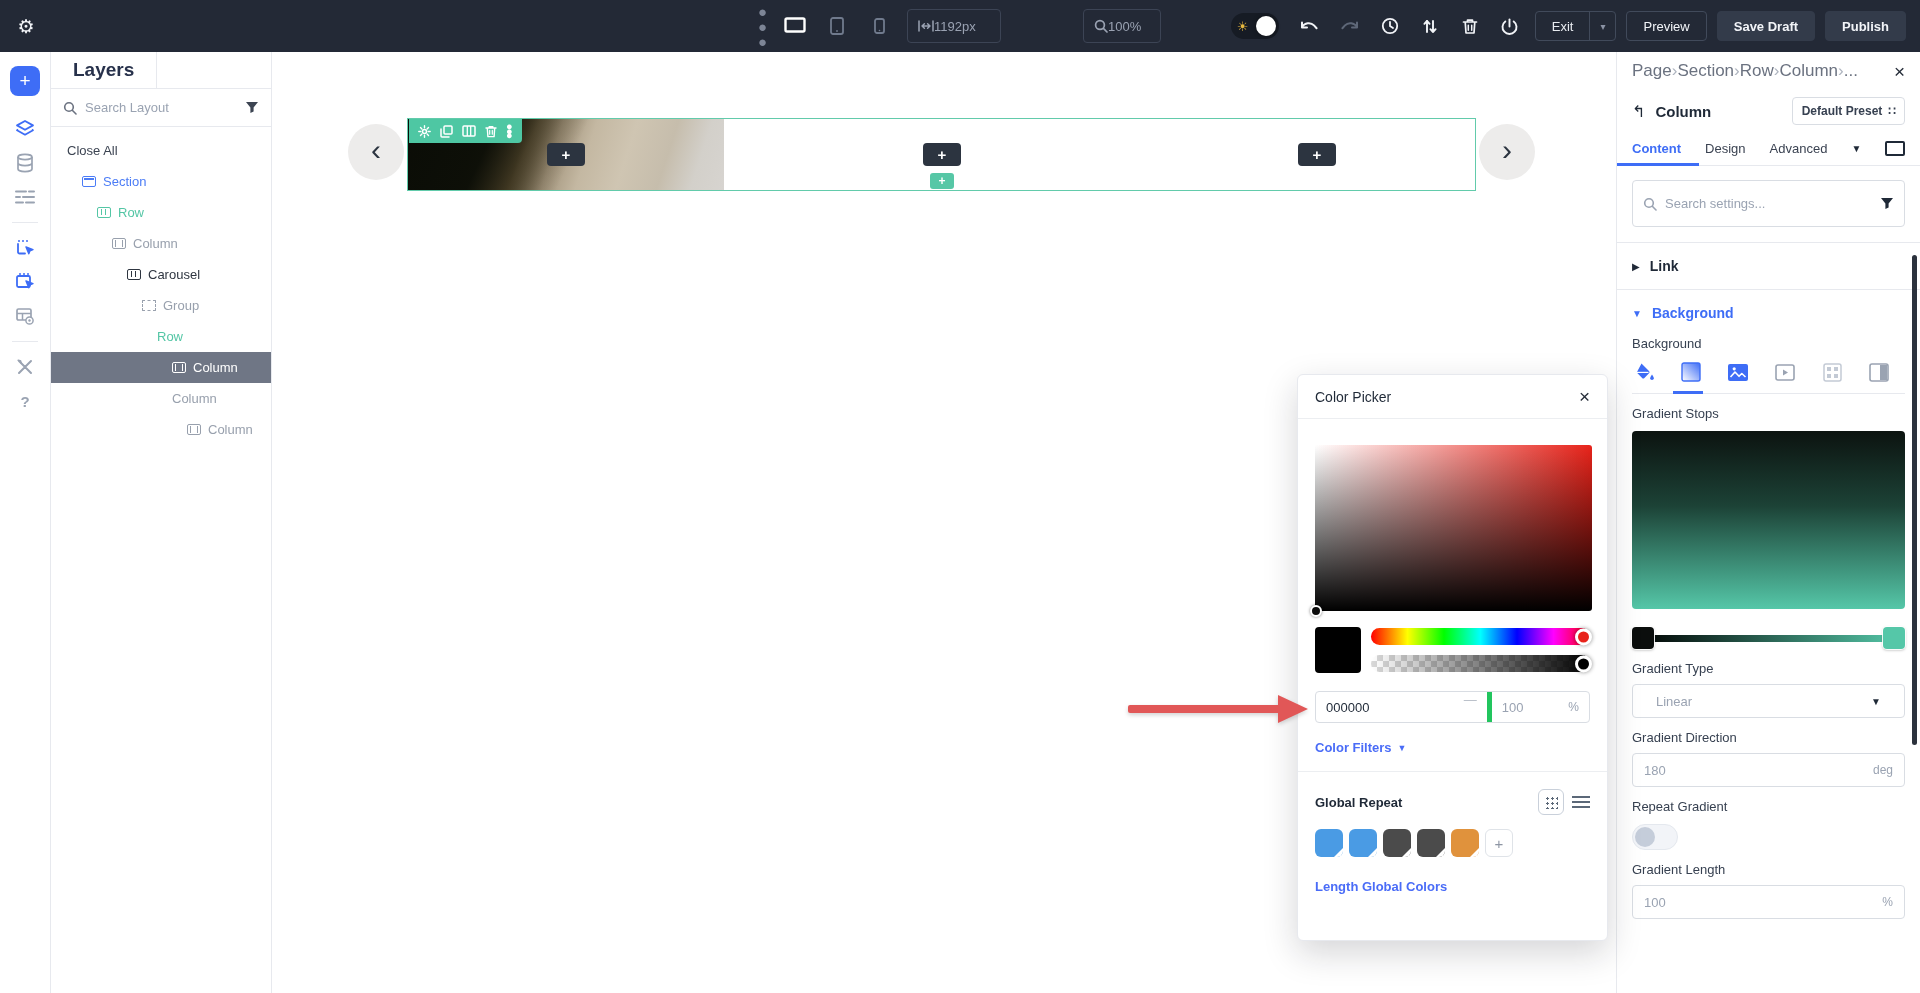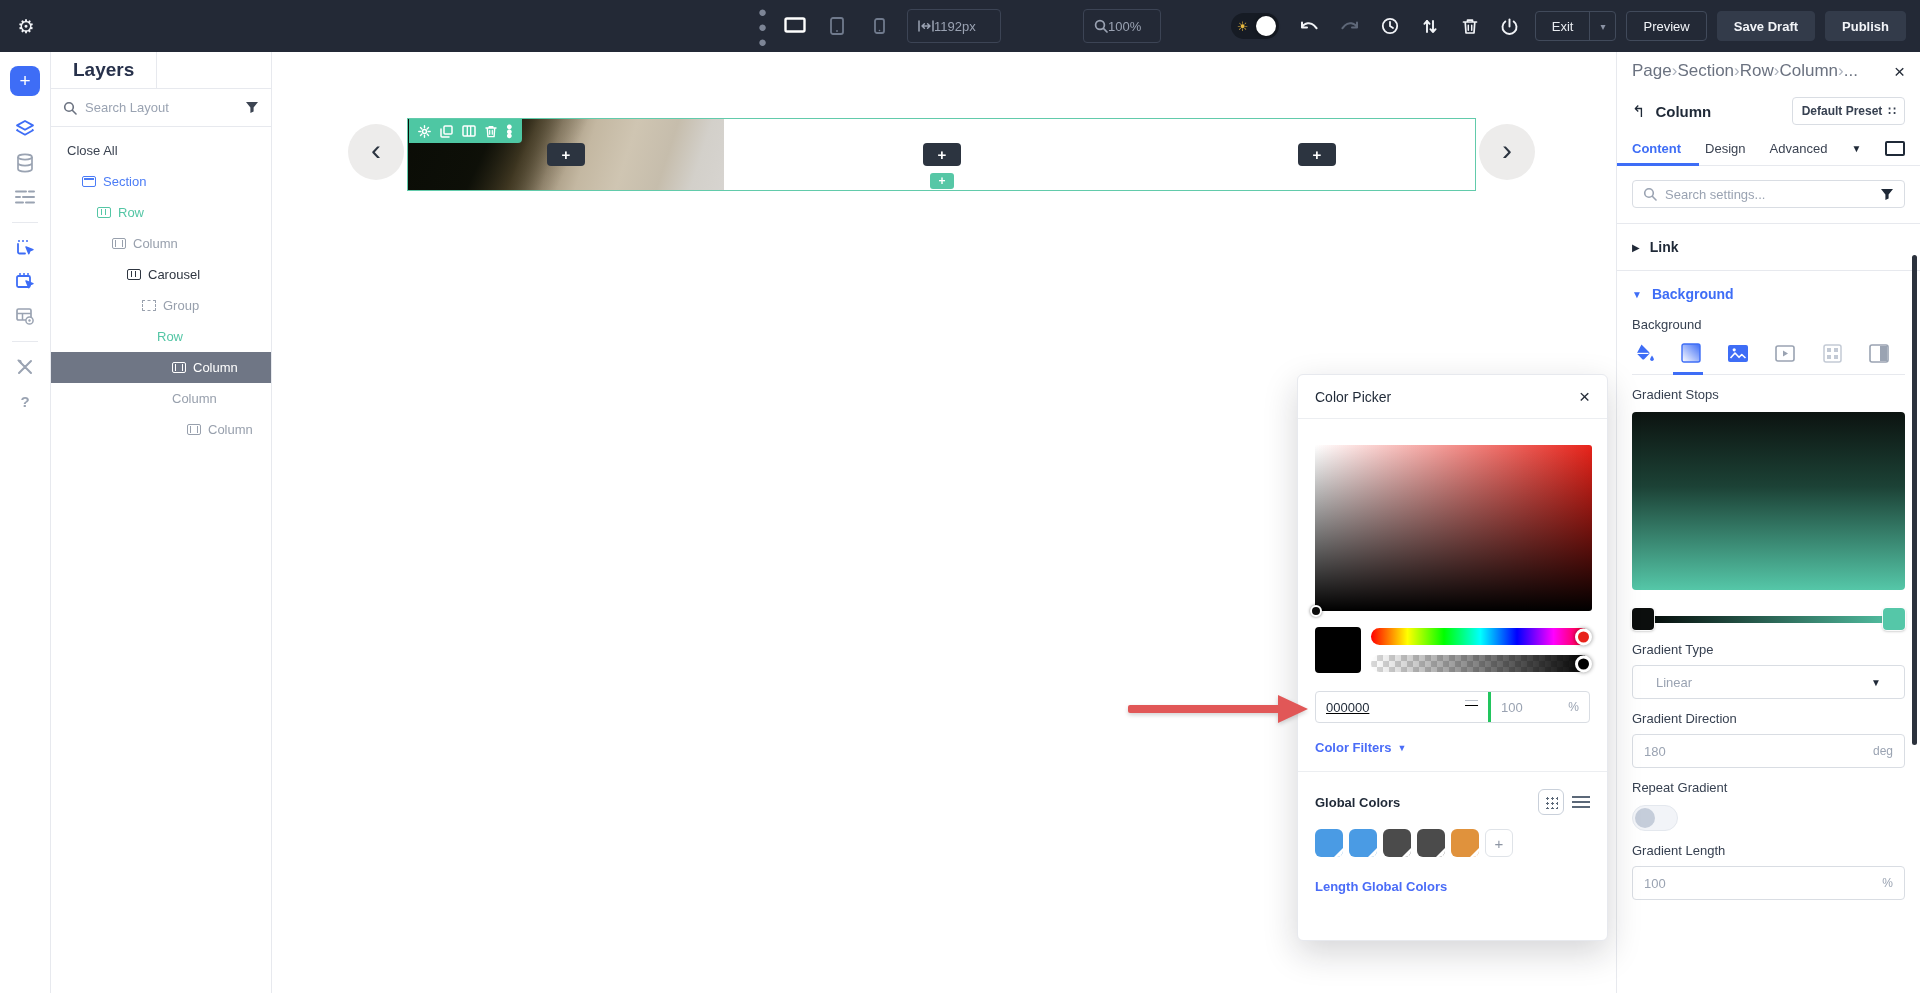--- a/index.html
+++ b/index.html
@@ -101,21 +101,21 @@
   .cur-swatch { width:46px; height:46px; border-radius:4px; background:#000; flex:none; }
   .sliders { flex:1; display:flex; flex-direction:column; justify-content:space-between; padding:1px 0; }
   .slider { position:relative; height:17px; border-radius:9px; }
   .slider.hue { background:linear-gradient(to right,#f00,#ff0,#0f0,#0ff,#00f,#f0f,#f00); }
   .slider.alpha { background-image:linear-gradient(to right, rgba(0,0,0,0), #000),
       conic-gradient(#d8d8d8 25%, #fff 0 50%, #d8d8d8 0 75%, #fff 0);
     background-size:100% 100%, 12px 12px; }
   .knob { position:absolute; top:50%; transform:translateY(-50%); width:17px; height:17px; border-radius:50%;
     border:3px solid #fff; box-shadow:0 0 4px rgba(0,0,0,.45); cursor:pointer; }
   .hexline { display:flex; margin-top:18px; border:1px solid #d9dde3; border-radius:4px; height:32px; align-items:stretch; }
-  .hex-cell { flex:1.95; display:flex; padding:0 10px; border-right:3px solid #22c55e;text-decoration:underline; }
+  .hex-cell { flex:1.95; display:flex; padding:0 10px; border-right:5px solid #22c55e; }
   .hex-cell input { width:80px; border:none; outline:none; font-size:13px; color:#1f2937; font-family:inherit; }
   .hex-dash { margin-left:auto; color:#b3bac4; font-size:13px; }
   .alpha-cell { flex:1; display:flex; align-items:center; padding:0 10px; }
   .alpha-cell input { width:36px; border:none; outline:none; font-size:13px; color:#9aa3b2; font-family:inherit; }
   .alpha-cell .suffix { margin-left:auto; color:#9aa3b2; font-size:12px; }
   .cf-link { margin-top:17px; display:flex; align-items:center; gap:6px; color:#4a6cf7; font-size:13px;
     font-weight:bold; cursor:pointer; }
   .cf-caret { font-size:9px; color:#4a6cf7; }
   .picker-div { border-top:1px solid #eceef1; margin:16px -17px 0; }
   .gc-head { display:flex; align-items:center; justify-content:space-between; margin-top:17px; }
@@ -156,21 +156,21 @@
   .preset-btn { height:28px; border:1px solid #d9dde3; border-radius:4px; background:#fff; font-family:inherit;
     font-size:12px; font-weight:bold; color:#374151; padding:0 9px; display:flex; align-items:center; gap:6px; cursor:pointer; }
   .preset-ic { font-size:12px; color:#374151; letter-spacing:-1px; }
   .tabs-row { position:relative; display:flex; align-items:center; height:34px; padding:0 15px;
     border-bottom:1px solid #e7e9ee; gap:24px; }
   .tab { font-size:13px; color:#3b4352; cursor:pointer; }
   .tab.active { color:#3e6df6; font-weight:bold; }
   .tab-underline { position:absolute; left:0; bottom:-1px; width:82px; height:3px; background:#3e6df6; }
   .tabs-caret { margin-left:auto; font-size:10px; color:#1f2937; cursor:pointer; }
   .bp-ic { width:20px; height:15px; border:2px solid #1f2937; border-radius:2px; cursor:pointer; }
-  .settings-search { margin:14px 15px 0; height:28px; border:1px solid #d9dde3; border-radius:4px;
+  .settings-search { margin:14px 15px 0; height:47px; border:1px solid #d9dde3; border-radius:4px;
     display:flex; align-items:center; padding:0 10px; gap:8px; }
   .settings-search input { flex:1; border:none; outline:none; font-size:13px; font-family:inherit; min-width:0; color:#3c4452; }
   .settings-search input::placeholder { color:#9aa3b2; }
   .sect-div { border-top:1px solid #e7e9ee; margin-top:15px; }
   .sect-row { display:flex; align-items:center; gap:10px; height:46px; padding:0 15px; cursor:pointer; }
   .sect-caret { font-size:10px; color:#1f2937; }
   .sect-label { font-size:14px; font-weight:bold; color:#1f2937; }
   .sect-row.open .sect-caret, .sect-row.open .sect-label { color:#3e6df6; }
   .field-label { font-size:13px; color:#374151; padding:0 15px; margin-top:12px; }
   .bg-icons { display:flex; align-items:center; gap:23px; padding:10px 15px 0; position:relative; }
@@ -471,21 +471,21 @@
           <input value="100" style="">
           <span class="suffix">%</span>
         </label>
       </div>
       <div class="cf-link">
         <span>Color Filters</span>
         <span class="cf-caret">▼</span>
       </div>
       <div class="picker-div"></div>
       <div class="gc-head">
-        <span class="gc-title">Global Colors</span>
+        <span class="gc-title">Global Repeat</span>
         <span class="gc-views">
           <span class="view-grid">
               <span class="dots9"></span>
             </span>
           <span class="view-list"></span>
         </span>
       </div>
       <div class="gswatch-row">
           <span class="gswatch" style="background: rgb(74, 155, 228);">
             <i class="fold"></i>

